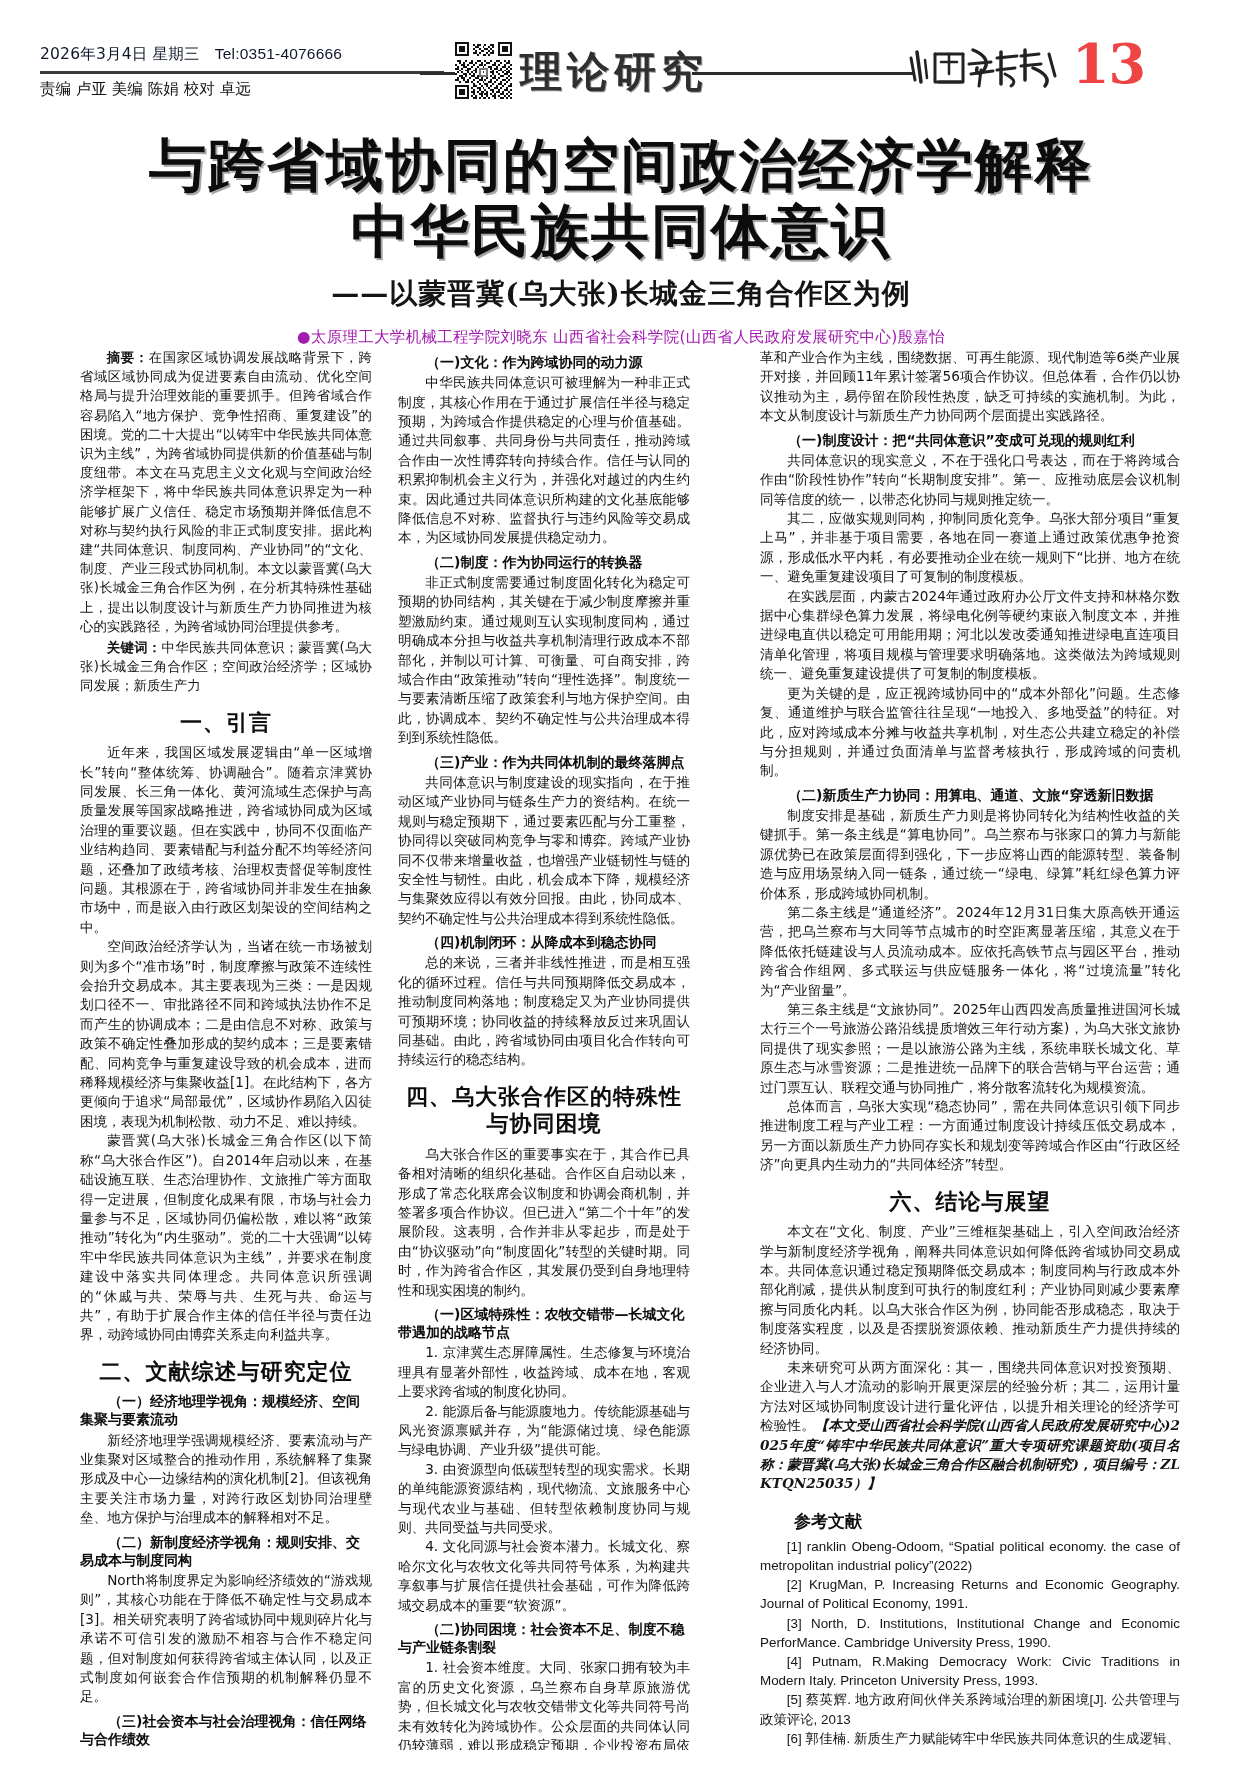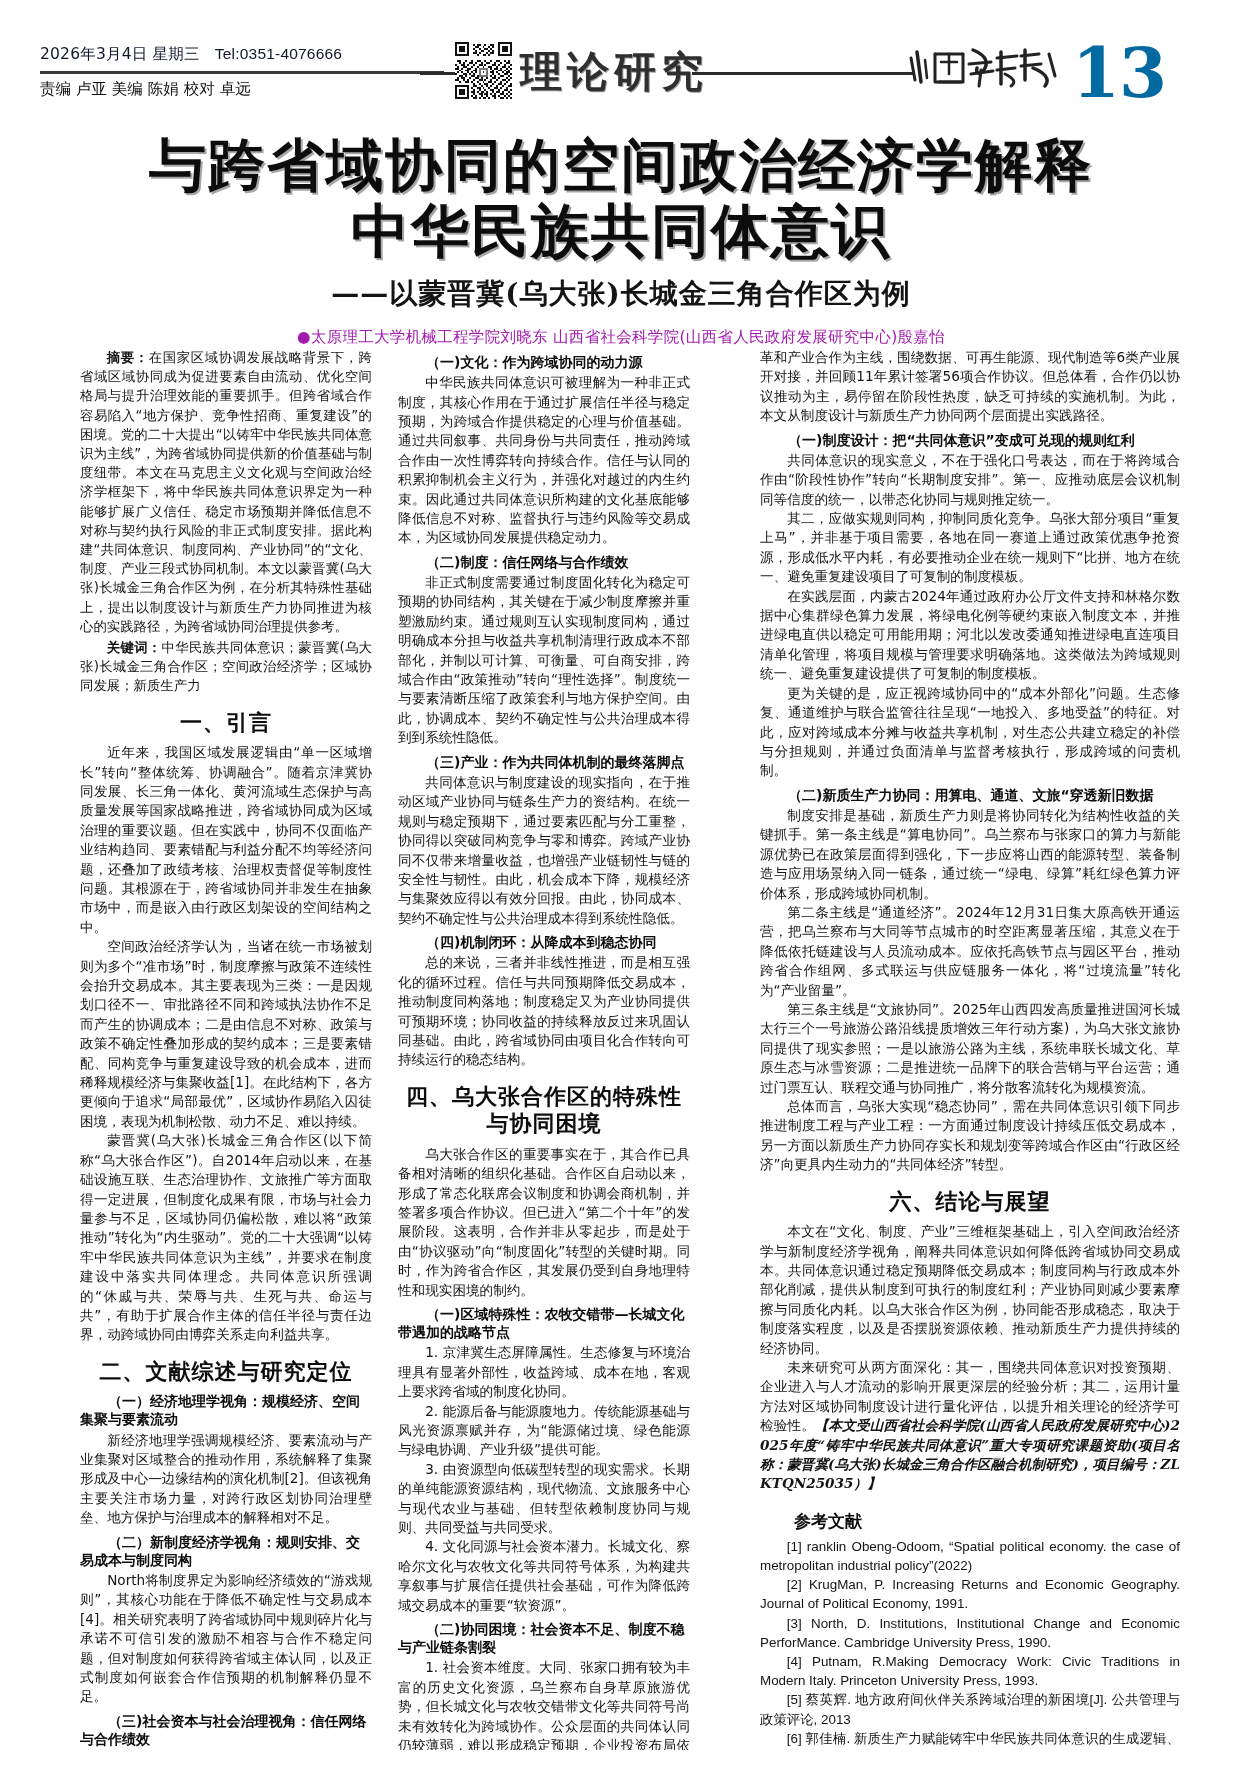--- a/index.html
+++ b/index.html
@@ -20,22 +20,22 @@
   .mh-editors{font-size:15.5px;color:#111;white-space:nowrap;}
 
   .mh-dash-l{position:absolute;left:420px;top:72px;width:48px;height:2.5px;background:#2b2b2b;}
   .qr{position:absolute;left:455px;top:42px;width:57px;height:57px;}
   .mh-section{position:absolute;left:520px;top:44px;font-size:42px;font-weight:700;
     font-family:"DejaVu Serif","Liberation Serif",serif;letter-spacing:5px;color:#2f2f2f;
     text-shadow:1px 1px 0 #9a9a9a;}
   .mh-dash-r{position:absolute;left:692px;top:72px;width:222px;height:2.5px;background:#2b2b2b;}
 
   .mh-logo{position:absolute;left:905px;top:40px;width:160px;height:56px;}
-  .mh-pageno{position:absolute;left:1072px;top:32px;font-size:69px;font-weight:700;
-    font-family:"DejaVu Serif","Liberation Serif",serif;color:#0369a1;letter-spacing:-1px;}
+  .mh-pageno{position:absolute;left:1072px;top:32px;font-size:54px;font-weight:700;
+    font-family:"DejaVu Serif","Liberation Serif",serif;color:#ef4444;letter-spacing:-1px;}
 
   
   .titleblock{position:absolute;left:0;top:132px;width:1242px;text-align:center;}
   .t-line{
     font-family:"DejaVu Serif","Liberation Serif",serif;
     font-weight:700;font-size:58px;line-height:1.16;letter-spacing:2px;color:#0c0c0c;
     text-shadow:2px 2px 0 rgba(0,0,0,.35);
   }
   .t-line.l2{font-size:57px;}
   .t-sub{
@@ -379,29 +379,29 @@
 
       <h2 class="sec">一、引言</h2>
       <p class="body">近年来，我国区域发展逻辑由“单一区域增长”转向“整体统筹、协调融合”。随着京津冀协同发展、长三角一体化、黄河流域生态保护与高质量发展等国家战略推进，跨省域协同成为区域治理的重要议题。但在实践中，协同不仅面临产业结构趋同、要素错配与利益分配不均等经济问题，还叠加了政绩考核、治理权责督促等制度性问题。其根源在于，跨省域协同并非发生在抽象市场中，而是嵌入由行政区划架设的空间结构之中。</p>
       <p class="body">空间政治经济学认为，当诸在统一市场被划则为多个“准市场”时，制度摩擦与政策不连续性会抬升交易成本。其主要表现为三类：一是因规划口径不一、审批路径不同和跨域执法协作不足而产生的协调成本；二是由信息不对称、政策与政策不确定性叠加形成的契约成本；三是要素错配、同构竞争与重复建设导致的机会成本，进而稀释规模经济与集聚收益[1]。在此结构下，各方更倾向于追求“局部最优”，区域协作易陷入囚徒困境，表现为机制松散、动力不足、难以持续。</p>
       <p class="body">蒙晋冀(乌大张)长城金三角合作区(以下简称“乌大张合作区”)。自2014年启动以来，在基础设施互联、生态治理协作、文旅推广等方面取得一定进展，但制度化成果有限，市场与社会力量参与不足，区域协同仍偏松散，难以将“政策推动”转化为“内生驱动”。党的二十大强调“以铸牢中华民族共同体意识为主线”，并要求在制度建设中落实共同体理念。共同体意识所强调的“休戚与共、荣辱与共、生死与共、命运与共”，有助于扩展合作主体的信任半径与责任边界，动跨域协同由博弈关系走向利益共享。</p>
 
       <h2 class="sec">二、文献综述与研究定位</h2>
       <h3 class="sub">（一）经济地理学视角：规模经济、空间集聚与要素流动</h3>
       <p class="body">新经济地理学强调规模经济、要素流动与产业集聚对区域整合的推动作用，系统解释了集聚形成及中心—边缘结构的演化机制[2]。但该视角主要关注市场力量，对跨行政区划协同治理壁垒、地方保护与治理成本的解释相对不足。</p>
       <h3 class="sub">（二）新制度经济学视角：规则安排、交易成本与制度同构</h3>
-      <p class="body">North将制度界定为影响经济绩效的“游戏规则”，其核心功能在于降低不确定性与交易成本[4]。相关研究表明了跨省域协同中规则碎片化与承诺不可信引发的激励不相容与合作不稳定问题，但对制度如何获得跨省域主体认同，以及正式制度如何嵌套合作信预期的机制解释仍显不足。</p>
+      <p class="body">North将制度界定为影响经济绩效的“游戏规则”，其核心功能在于降低不确定性与交易成本[3]。相关研究表明了跨省域协同中规则碎片化与承诺不可信引发的激励不相容与合作不稳定问题，但对制度如何获得跨省域主体认同，以及正式制度如何嵌套合作信预期的机制解释仍显不足。</p>
       <h3 class="sub">（三)社会资本与社会治理视角：信任网络与合作绩效</h3>
 
     </div>
 
     <div class="col c2">
       <h3 class="sub">（一)文化：作为跨域协同的动力源</h3>
       <p class="body">中华民族共同体意识可被理解为一种非正式制度，其核心作用在于通过扩展信任半径与稳定预期，为跨域合作提供稳定的心理与价值基础。通过共同叙事、共同身份与共同责任，推动跨域合作由一次性博弈转向持续合作。信任与认同的积累抑制机会主义行为，并强化对越过的内生约束。因此通过共同体意识所构建的文化基底能够降低信息不对称、监督执行与违约风险等交易成本，为区域协同发展提供稳定动力。</p>
-      <h3 class="sub">（二)制度：信任网络与合作绩效</h3>
+      <h3 class="sub">（二)制度：作为协同运行的转换器</h3>
       <p class="body">非正式制度需要通过制度固化转化为稳定可预期的协同结构，其关键在于减少制度摩擦并重塑激励约束。通过规则互认实现制度同构，通过明确成本分担与收益共享机制清理行政成本不部部化，并制以可计算、可衡量、可自商安排，跨域合作由“政策推动”转向“理性选择”。制度统一与要素清断压缩了政策套利与地方保护空间。由此，协调成本、契约不确定性与公共治理成本得到到系统性隐低。</p>
       <h3 class="sub">（三)产业：作为共同体机制的最终落脚点</h3>
       <p class="body">共同体意识与制度建设的现实指向，在于推动区域产业协同与链条生产力的资结构。在统一规则与稳定预期下，通过要素匹配与分工重整，协同得以突破同构竞争与零和博弈。跨域产业协同不仅带来增量收益，也增强产业链韧性与链的安全性与韧性。由此，机会成本下降，规模经济与集聚效应得以有效分回报。由此，协同成本、契约不确定性与公共治理成本得到系统性隐低。</p>
       <h3 class="sub">（四)机制闭环：从降成本到稳态协同</h3>
       <p class="body">总的来说，三者并非线性推进，而是相互强化的循环过程。信任与共同预期降低交易成本，推动制度同构落地；制度稳定又为产业协同提供可预期环境；协同收益的持续释放反过来巩固认同基础。由此，跨省域协同由项目化合作转向可持续运行的稳态结构。</p>
 
       <h2 class="sec">四、乌大张合作区的特殊性与协同困境</h2>
       <p class="body">乌大张合作区的重要事实在于，其合作已具备相对清晰的组织化基础。合作区自启动以来，形成了常态化联席会议制度和协调会商机制，并签署多项合作协议。但已进入“第二个十年”的发展阶段。这表明，合作并非从零起步，而是处于由“协议驱动”向“制度固化”转型的关键时期。同时，作为跨省合作区，其发展仍受到自身地理特性和现实困境的制约。</p>
       <h3 class="sub">（一)区域特殊性：农牧交错带—长城文化带遇加的战略节点</h3>
       <p class="body">1. 京津冀生态屏障属性。生态修复与环境治理具有显著外部性，收益跨域、成本在地，客观上要求跨省域的制度化协同。</p>

